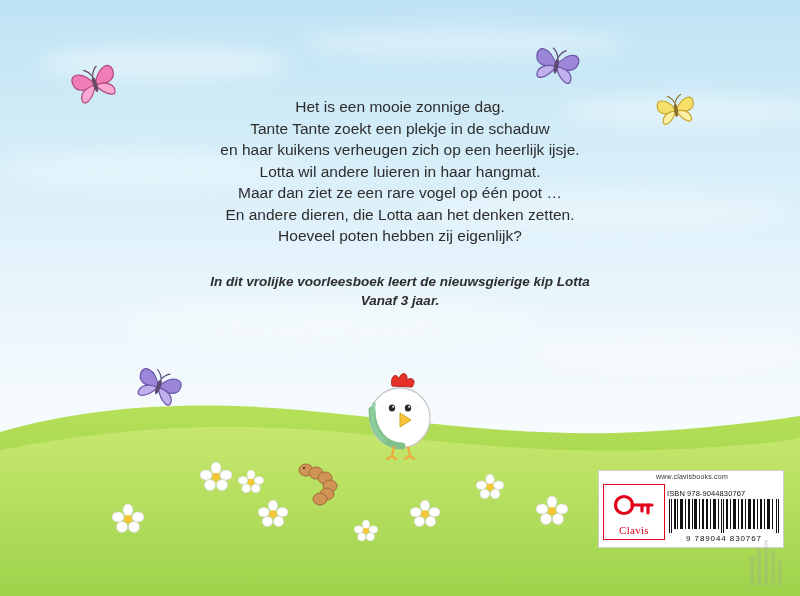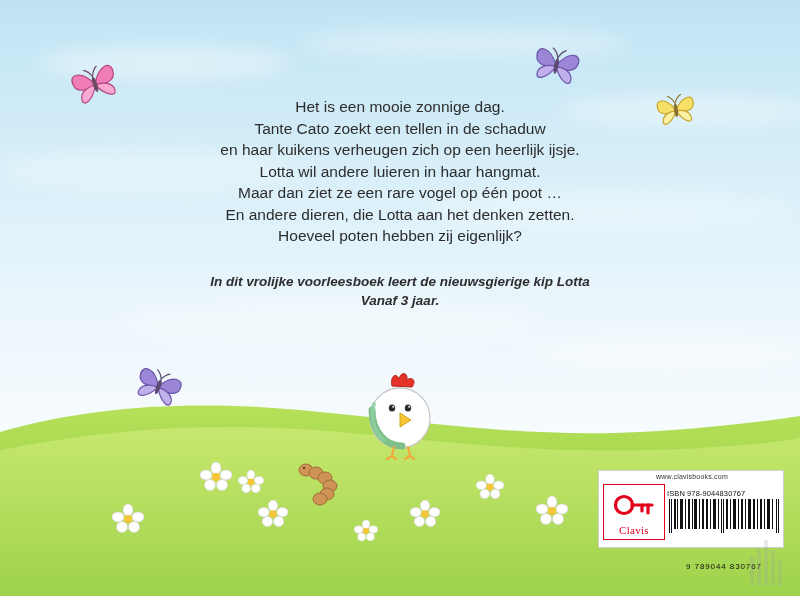--- a/index.html
+++ b/index.html
@@ -151,21 +151,20 @@
   }
   .barcode-digits {
     position: absolute;
     left: 68px;
     top: 63px;
     width: 114px;
     font-size: 8px;
     color: #111;
     letter-spacing: .9px;
     text-align: center;
-    margin-top: 28px;
   }
   
   .corner-mark {
     position: absolute;
     right: 8px;
     bottom: 6px;
     width: 46px;
     height: 56px;
     opacity: .45;
   }
@@ -198,21 +197,21 @@
           <stop offset="100%" stop-color="#a9d94e"></stop>
         </linearGradient>
       </defs>
       <path d="M0,34 C90,8 190,2 300,12 C420,23 520,40 640,34 C710,30 760,24 800,18 L800,198 L0,198 Z" fill="url(#gg)"></path>
       <path d="M0,52 C120,28 230,24 340,34 C470,46 560,58 700,50 C750,47 780,44 800,40 L800,198 L0,198 Z" fill="url(#gg2)" opacity="0.75"></path>
     </svg>
   </div>
 
   <div class="blurb">
     <div class="line">Het is een mooie zonnige dag.</div>
-    <div class="line">Tante Cato zoekt een tellen in de schaduw</div>
+    <div class="line">Tante Tante zoekt een plekje in de schaduw</div>
     <div class="line">en haar kuikens verheugen zich op een heerlijk ijsje.</div>
     <div class="line">Lotta wil andere luieren in haar hangmat.</div>
     <div class="line">Maar dan ziet ze een rare vogel op één poot …</div>
     <div class="line">En andere dieren, die Lotta aan het denken zetten.</div>
     <div class="line">Hoeveel poten hebben zij eigenlijk?</div>
   </div>
 
   <div class="tagline">
     <div class="line">In dit vrolijke voorleesboek leert de nieuwsgierige kip Lotta</div>
     <div class="line">Vanaf 3 jaar.</div>

